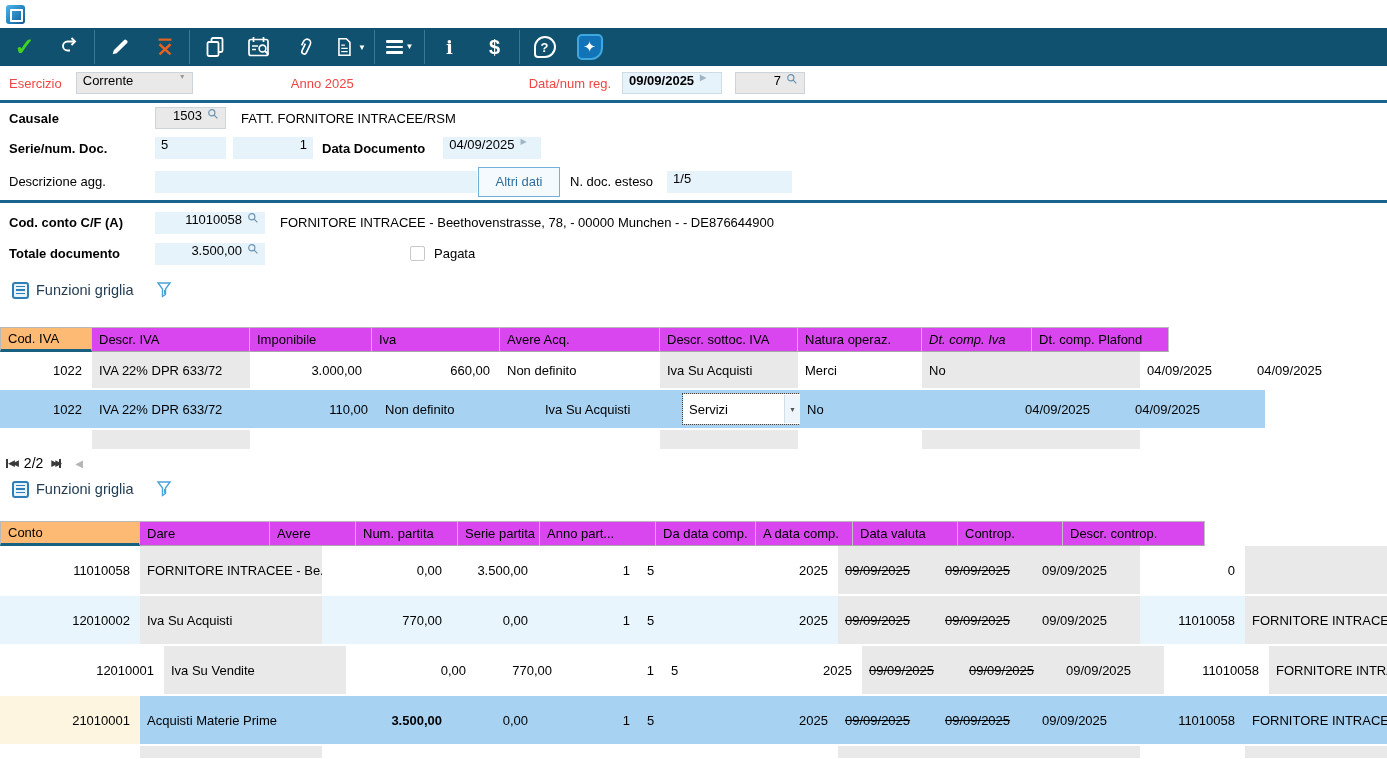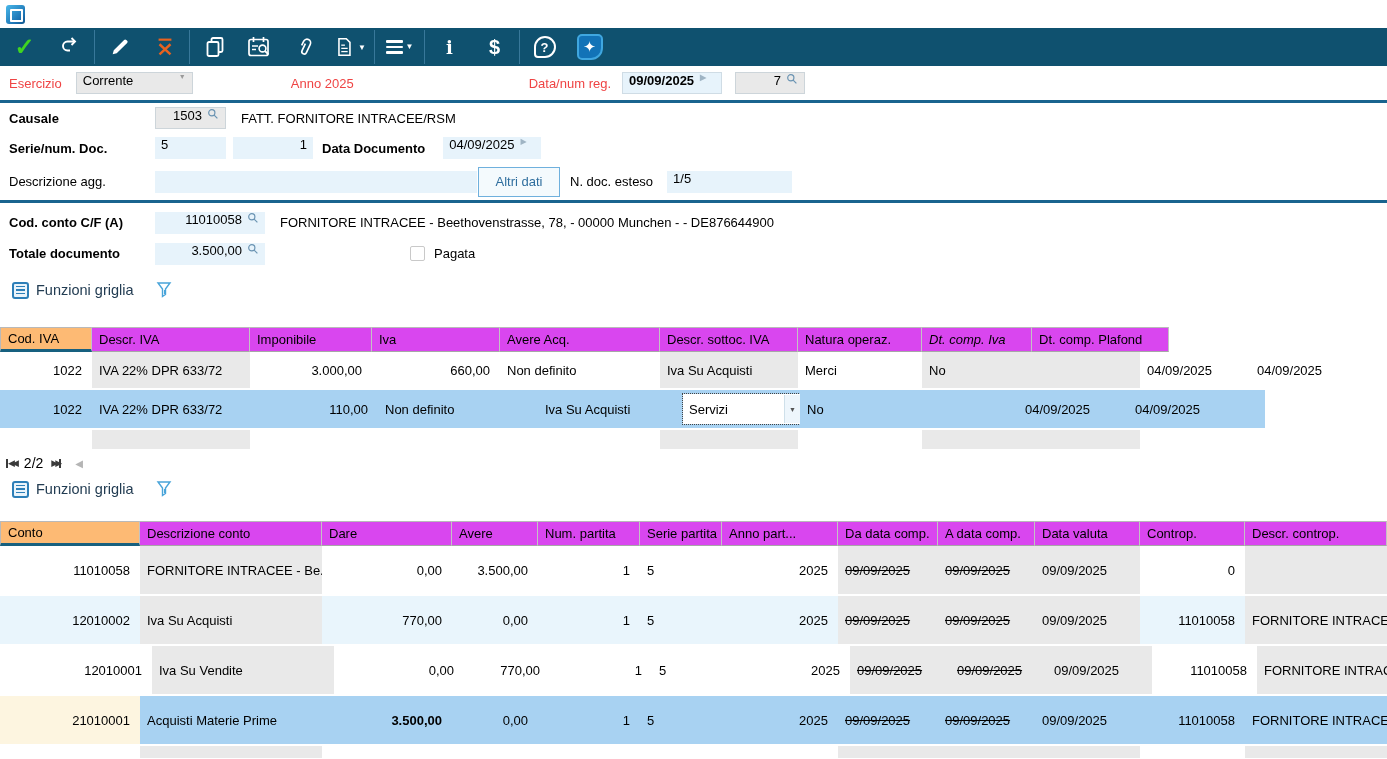--- a/index.html
+++ b/index.html
@@ -406,21 +406,20 @@
         <line x1="8.5" y1="9" x2="8.5" y2="13" stroke="#49a4d9" stroke-width="1.1"></line>
       </svg>
   </span>
 </div>
 
 <div class="gap18"></div>
 
 <div id="conto-table" class="gtable">
     <div class="trow thead">
       <div class="tcell hsel" style="width: 140px;">Conto</div>
-      <div class="tcell" style="width: 182px;">Descrizione conto</div>
       <div class="tcell" style="width: 130px;">Dare</div>
       <div class="tcell" style="width: 86px;">Avere</div>
       <div class="tcell" style="width: 102px;">Num. partita</div>
       <div class="tcell" style="width: 82px;">Serie partita</div>
       <div class="tcell" style="width: 116px;">Anno part...</div>
       <div class="tcell" style="width: 100px;">Da data comp.</div>
       <div class="tcell" style="width: 97px;">A data comp.</div>
       <div class="tcell" style="width: 105px;">Data valuta</div>
       <div class="tcell" style="width: 105px;">Controp.</div>
       <div class="tcell" style="width: 142px;">Descr. controp.</div>
@@ -494,21 +493,21 @@
           <span>09/09/2025</span>
         </div>
         <div class="tcell ar altrow" style="width: 105px;">
           <span>11010058</span>
         </div>
         <div class="tcell al graycol" style="width: 142px;">
           <span>FORNITORE INTRACEE...</span>
         </div>
       </div>
       <div class="trow" style="height: 50px;">
-        <div class="tcell ar" style="width: 152px;">
+        <div class="tcell ar" style="width: 164px;">
           <span>12010001</span>
         </div>
         <div class="tcell al graycol" style="width: 182px;">
           <span>Iva Su Vendite</span>
         </div>
         <div class="tcell ar" style="width: 130px;">
           <span>0,00</span>
         </div>
         <div class="tcell ar" style="width: 86px;">
           <span>770,00</span>

